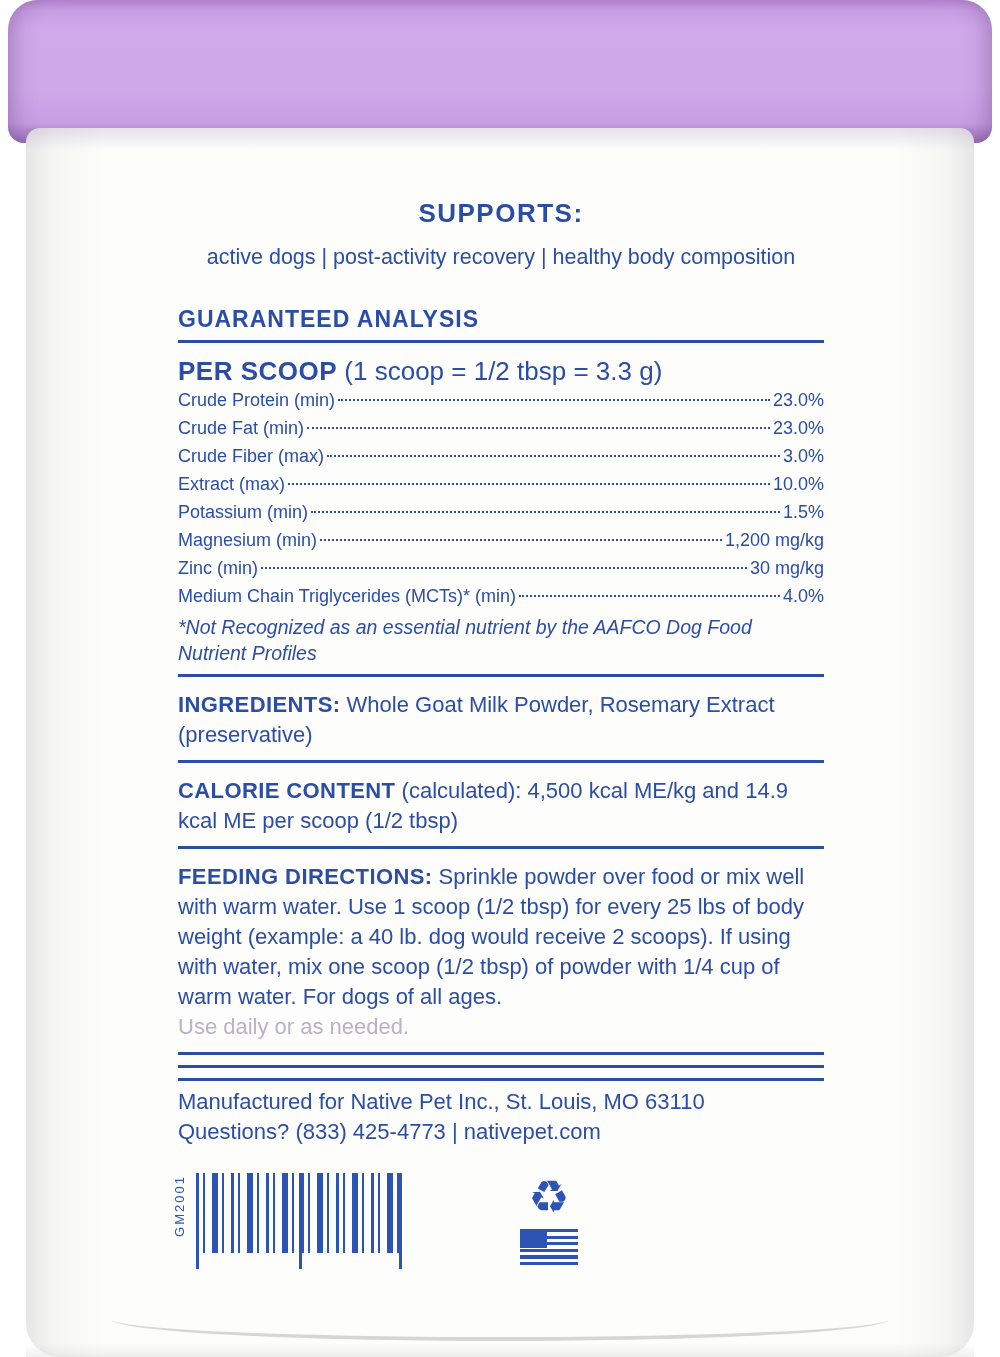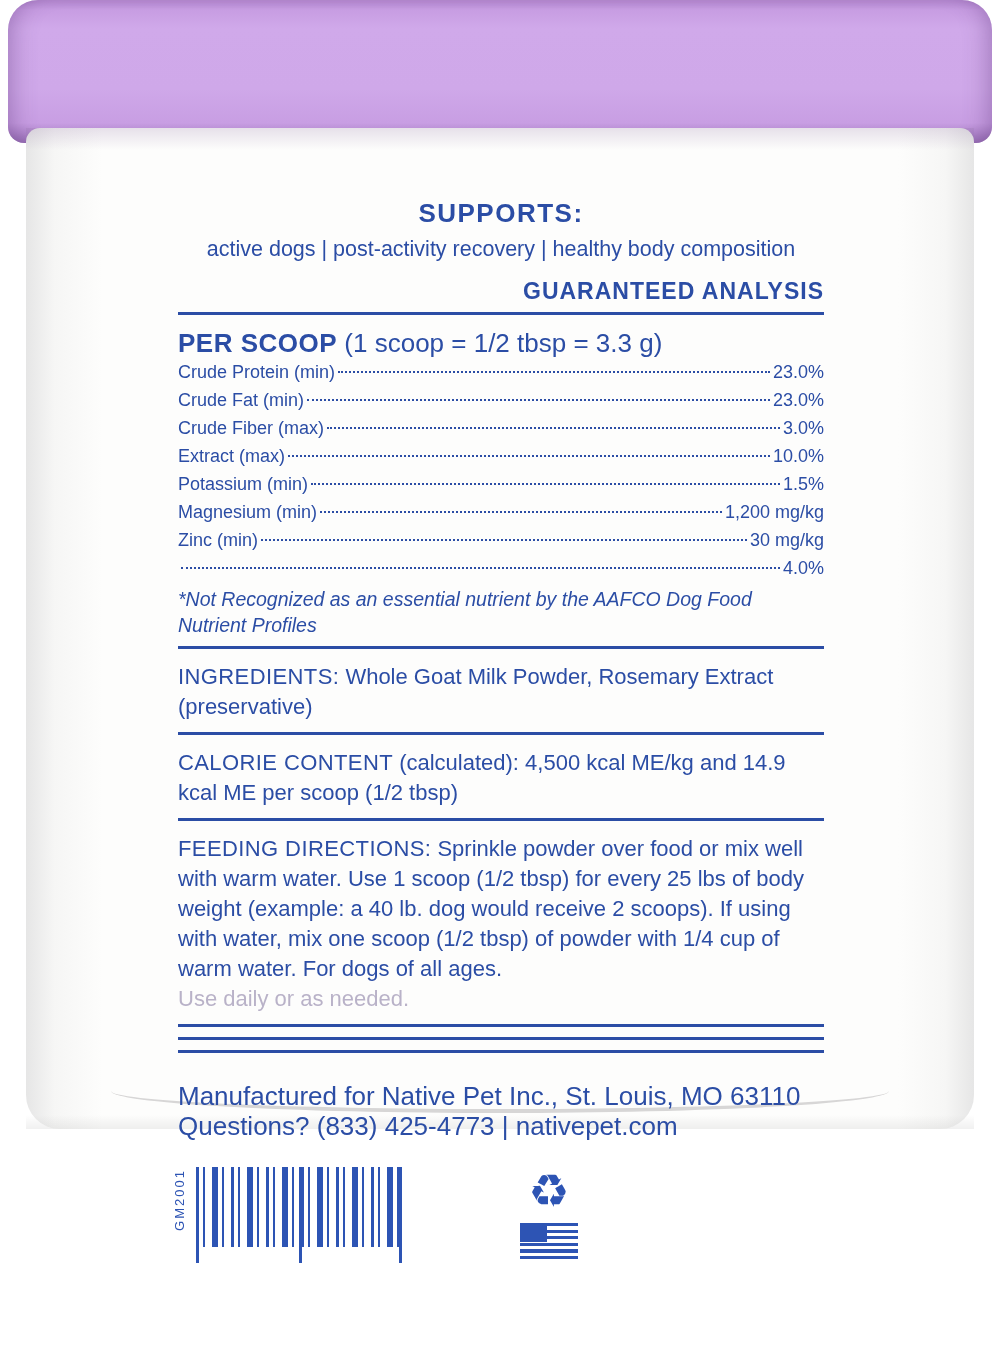--- a/index.html
+++ b/index.html
@@ -3,57 +3,57 @@
 <meta charset="utf-8">
 <style>
   :root{
     --blue:#2b4da5;
     --muted:#b9b2c8;
     --mark:#2d54b4;
   }
   *{box-sizing:border-box;margin:0;padding:0;}
   html,body{width:1000px;height:1357px;background:#ffffff;overflow:hidden;
     font-family:"Liberation Sans",sans-serif;color:var(--blue);}
-  .stage{position:relative;width:1000px;height:1129px;}
+  .stage{position:relative;width:1000px;height:1357px;}
 
   
   .lid{position:absolute;left:8px;right:8px;top:0;height:143px;
     border-radius:30px 30px 16px 16px;
     background:linear-gradient(180deg,#b388cf 0%,#c79de2 7%,#d0a9ea 20%,#cfa8e9 62%,#c89ee3 86%,#a87ec4 96%,#9b72b8 100%);
     box-shadow:inset 22px 0 26px -20px rgba(90,50,120,.45),
                inset -22px 0 26px -20px rgba(90,50,120,.45);}
   .body-shell{position:absolute;left:26px;right:26px;top:128px;bottom:0;
     border-radius:14px 14px 34px 34px;
     background:linear-gradient(90deg,#e6e6e6 0%,#f6f6f5 3%,#fdfdfc 8%,#fdfdfc 92%,#f6f6f5 97%,#e6e6e6 100%);}
   .body-shell::before{content:"";position:absolute;left:0;right:0;top:0;height:22px;
     background:linear-gradient(180deg,rgba(140,110,160,.20),rgba(140,110,160,0));}
   .base-line{position:absolute;left:9%;right:9%;bottom:16px;height:22px;
     border-bottom:4px solid #d7d6d6;border-radius:0 0 50% 50% / 0 0 100% 100%;}
   .base-shade{position:absolute;left:0;right:0;bottom:0;height:14px;
     background:linear-gradient(180deg,rgba(0,0,0,0),rgba(0,0,0,.06));}
 
   
   .label{position:absolute;left:178px;top:198px;width:646px;}
   .h-supports{font-size:26px;font-weight:bold;letter-spacing:1.5px;text-align:center;line-height:30px;}
-  .subtitle{margin-top:8px;font-size:21.5px;text-align:center;line-height:26px;}
-  .ga-heading{margin-top:16px;font-size:23px;font-weight:bold;letter-spacing:1px;text-align:right;line-height:26px;}
+  .subtitle{margin-top:16px;font-size:21.5px;text-align:center;line-height:26px;}
+  .ga-heading{margin-top:36px;font-size:23px;font-weight:bold;letter-spacing:1px;text-align:left;line-height:26px;}
   .rule{margin-top:8px;border:0;border-top:3px solid var(--blue);}
   .per-scoop{margin-top:15px;font-size:26px;line-height:26px;}
   .per-scoop .lead{font-weight:bold;letter-spacing:.5px;}
   .ga-rows{margin-top:6px;}
   .ga-row{display:flex;align-items:baseline;height:28px;font-size:18px;}
   .ga-label{white-space:nowrap;}
   .ga-dots{flex:1;border-bottom:2.5px dotted var(--blue);margin:0 3px;transform:translateY(-5px);}
   .ga-value{white-space:nowrap;}
   .footnote{font-size:19.5px;font-style:italic;line-height:26px;}
   .para{margin-top:13px;font-size:22px;line-height:30px;}
-  .para .lead{font-weight:normal;letter-spacing:.4px;}
+  .para .lead{font-weight:bold;letter-spacing:.4px;}
   .note-muted{color:var(--muted);font-size:22px;line-height:30px;}
   .rule.tight{margin-top:10px;}
-  .mfg{margin-top:28px;font-size:26px;line-height:30px;}
+  .mfg{margin-top:6px;font-size:22px;line-height:30px;}
 
   
   .bottom-row{margin-top:26px;display:flex;align-items:flex-start;}
   .barcode{position:relative;margin-left:18px;width:206px;height:112px;}
   .bars{position:absolute;left:0;top:0;width:206px;height:80px;
     background:
       repeating-linear-gradient(90deg,var(--mark) 0 3px,transparent 3px 7px,var(--mark) 7px 9px,transparent 9px 16px,var(--mark) 16px 22px,transparent 22px 26px,var(--mark) 26px 28px,transparent 28px 35px);}
   .guard{position:absolute;top:0;width:3px;height:96px;background:var(--mark);}
   .guard.g-left{left:0;} .guard.g-mid{left:50%;} .guard.g-right{right:0;}
   .side-code{position:absolute;left:-24px;top:2px;writing-mode:vertical-rl;transform:rotate(180deg);
@@ -118,20 +118,21 @@
           <span class="ga-label">Magnesium (min)</span>
           <span class="ga-dots"></span>
           <span class="ga-value">1,200 mg/kg</span>
         </div>
         <div class="ga-row">
           <span class="ga-label">Zinc (min)</span>
           <span class="ga-dots"></span>
           <span class="ga-value">30 mg/kg</span>
         </div>
         <div class="ga-row">
+          <span class="ga-label">Medium Chain Triglycerides (MCTs)* (min)</span>
           <span class="ga-dots"></span>
           <span class="ga-value">4.0%</span>
         </div>
       </div>
 
     <div class="footnote">*Not Recognized as an essential nutrient by the AAFCO Dog Food Nutrient Profiles</div>
     <hr class="rule">
 
     <div class="para">
       <span class="lead">INGREDIENTS:</span><span> Whole Goat Milk Powder, Rosemary Extract (preservative)</span>

